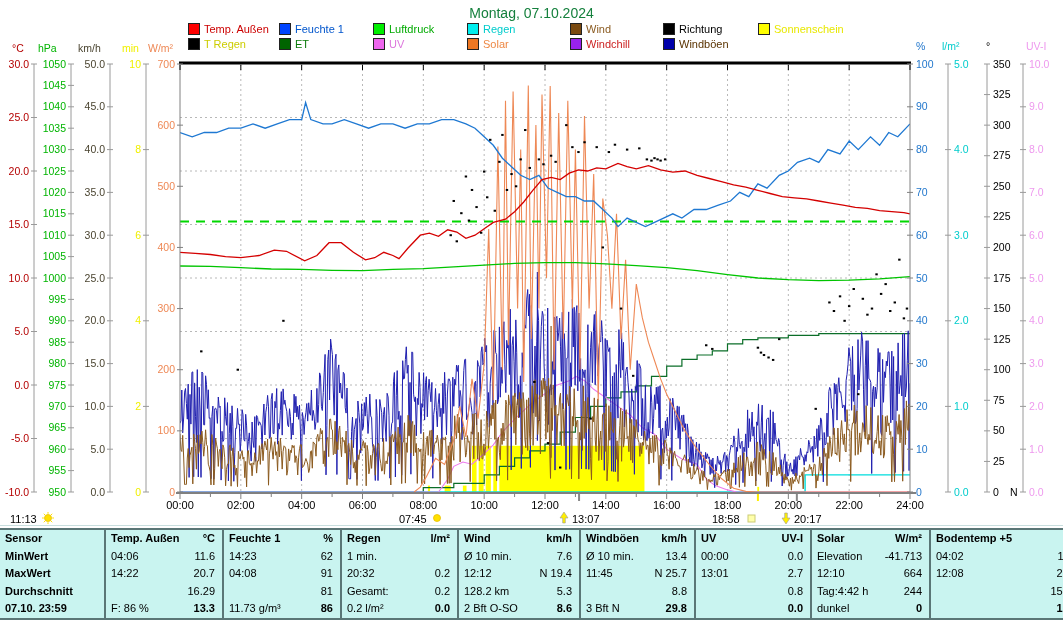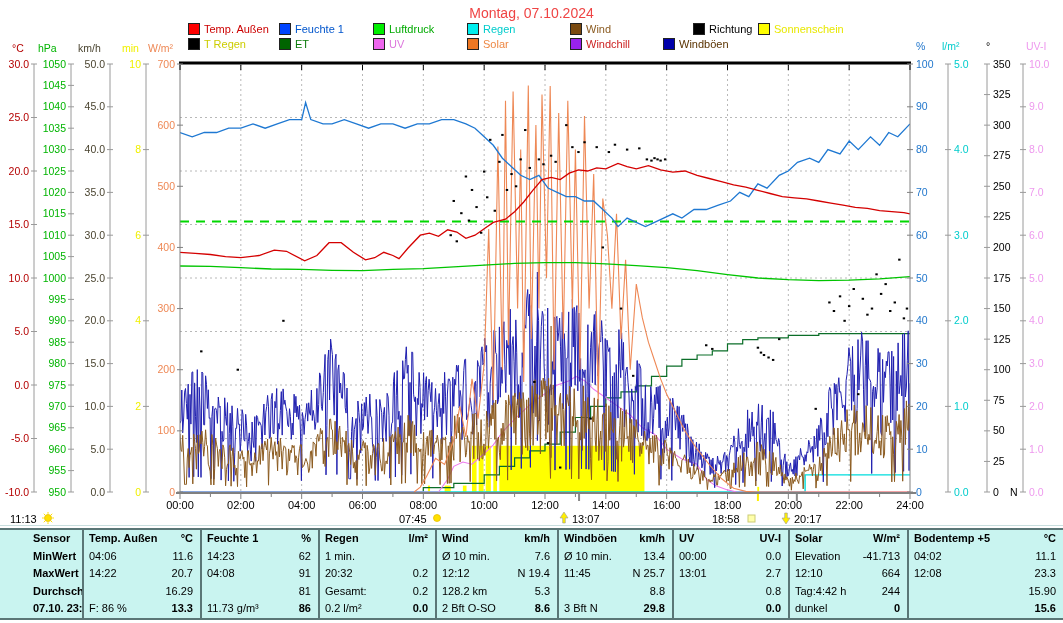--- a/index.html
+++ b/index.html
@@ -1,17 +1,17 @@
 <!DOCTYPE html>
 <html><head>
 <meta charset="utf-8">
 <style>
   html,body{margin:0;padding:0;background:#fff}
   #app{position:relative;width:1063px;height:623px;background:#fff;font-family:"Liberation Sans",sans-serif;overflow:hidden}
-  #chart-title{position:absolute;top:5px;left:0;width:100%;text-align:center;font-size:14px;color:#ef4444}
+  #chart-title{position:absolute;top:5px;left:0;width:100%;text-align:center;font-size:14px;color:#15803d}
   .lg-item{position:absolute;height:12px;display:flex;align-items:center;font-size:11px;white-space:nowrap}
   .lg-sq{width:10px;height:10px;border:1px solid #222;margin-right:4px;flex:0 0 auto}
   #chart-svg{position:absolute;left:0;top:0}
   #chart-svg text{font-family:"Liberation Sans",sans-serif}
   .tick{font-size:10.5px}
   .xlab{font-size:11px;fill:#000}
   .mlab{font-size:11px;fill:#000}
   #hairline{position:absolute;top:525px;left:0;width:1063px;border-top:1px solid #c8dede}
   #table{position:absolute;left:0;top:528px;width:1063px;height:92px;background:#c9f4f0;border-top:2px solid #5a7676;border-bottom:2px solid #5a7676;display:flex;font-size:11px;color:#000;box-sizing:border-box}
   .tcol{height:100%;box-sizing:border-box;flex:0 0 auto}
@@ -40,21 +40,21 @@
         <span style="color: rgb(0, 170, 0);">Luftdruck</span>
       </div>
       <div class="lg-item" style="left: 467px; top: 23px;">
         <span class="lg-sq" style="background: rgb(0, 238, 238);"></span>
         <span style="color: rgb(0, 204, 204);">Regen</span>
       </div>
       <div class="lg-item" style="left: 570px; top: 23px;">
         <span class="lg-sq" style="background: rgb(122, 74, 16);"></span>
         <span style="color: rgb(138, 90, 32);">Wind</span>
       </div>
-      <div class="lg-item" style="left: 663px; top: 23px; margin-left: 30px;">
+      <div class="lg-item" style="left: 663px; top: 23px;">
         <span class="lg-sq" style="background: rgb(0, 0, 0);"></span>
         <span style="color: rgb(0, 0, 0);">Richtung</span>
       </div>
       <div class="lg-item" style="left: 758px; top: 23px;">
         <span class="lg-sq" style="background: rgb(255, 255, 0);"></span>
         <span style="color: rgb(232, 232, 0); text-align: center;">Sonnenschein</span>
       </div>
       <div class="lg-item" style="left: 188px; top: 38px;">
         <span class="lg-sq" style="background: rgb(0, 0, 0);"></span>
         <span style="color: rgb(204, 204, 0);">T Regen</span>
@@ -531,21 +531,21 @@
           <rect x="748" y="515" width="7" height="7" fill="#ffffaa" stroke="#cccc77"></rect>
         </g>
         <g>
           <text class="mlab" x="794" y="523">20:17</text>
           <path d="M786 524L790 518L787.3 518L787.3 513L784.7 513L784.7 518L782 518Z" fill="#ffee00" stroke="#999" stroke-width="0.6"></path>
         </g>
       </g>
     </svg>
   <div id="hairline"></div>
   <div id="table">
-      <div class="tcol" style="width: 82px; padding-left: 28px;">
+      <div class="tcol" style="width: 104px;">
         <div class="trow ">
           <span class="tl b">Sensor</span>
         </div>
         <div class="trow ">
           <span class="tl b">MinWert</span>
         </div>
         <div class="trow ">
           <span class="tl b">MaxWert</span>
         </div>
         <div class="trow ">

